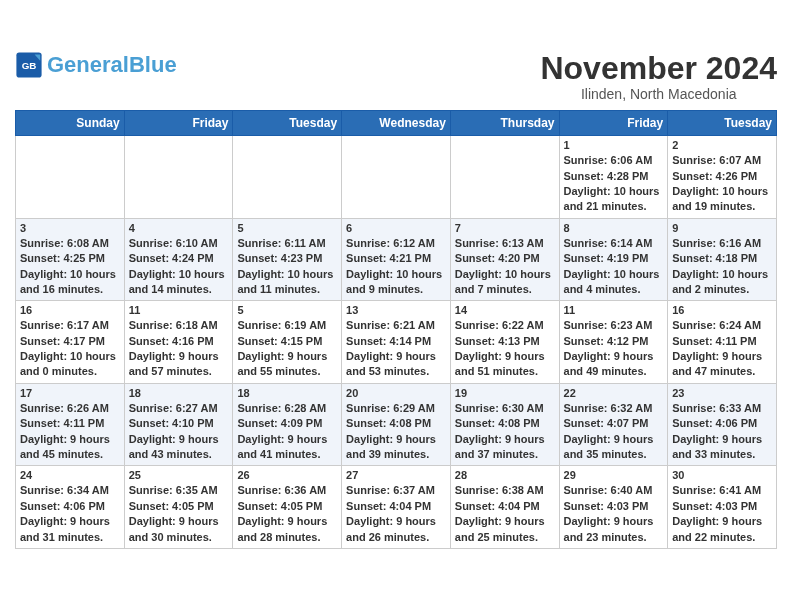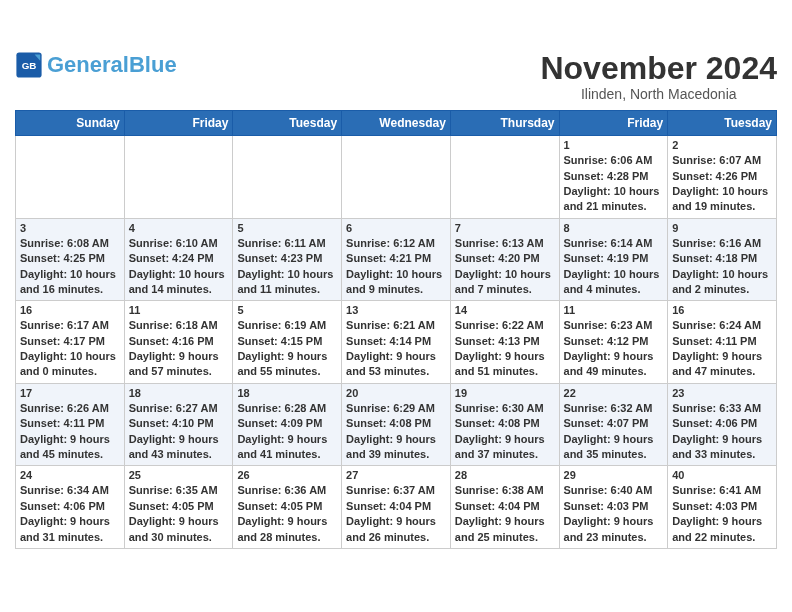--- a/index.html
+++ b/index.html
@@ -260,19 +260,19 @@
           </td>
           <td>
             <span class="day-num">28</span>
             <div class="day-info">Sunrise: 6:38 AM<br>Sunset: 4:04 PM<br>Daylight: 9 hours and 25 minutes.</div>
           </td>
           <td>
             <span class="day-num">29</span>
             <div class="day-info">Sunrise: 6:40 AM<br>Sunset: 4:03 PM<br>Daylight: 9 hours and 23 minutes.</div>
           </td>
           <td>
-            <span class="day-num">40</span>
+            <span class="day-num">30</span>
             <div class="day-info">Sunrise: 6:41 AM<br>Sunset: 4:03 PM<br>Daylight: 9 hours and 22 minutes.</div>
           </td>
         </tr>
       </tbody>
   </table>
 </div>
 
 </body></html>

